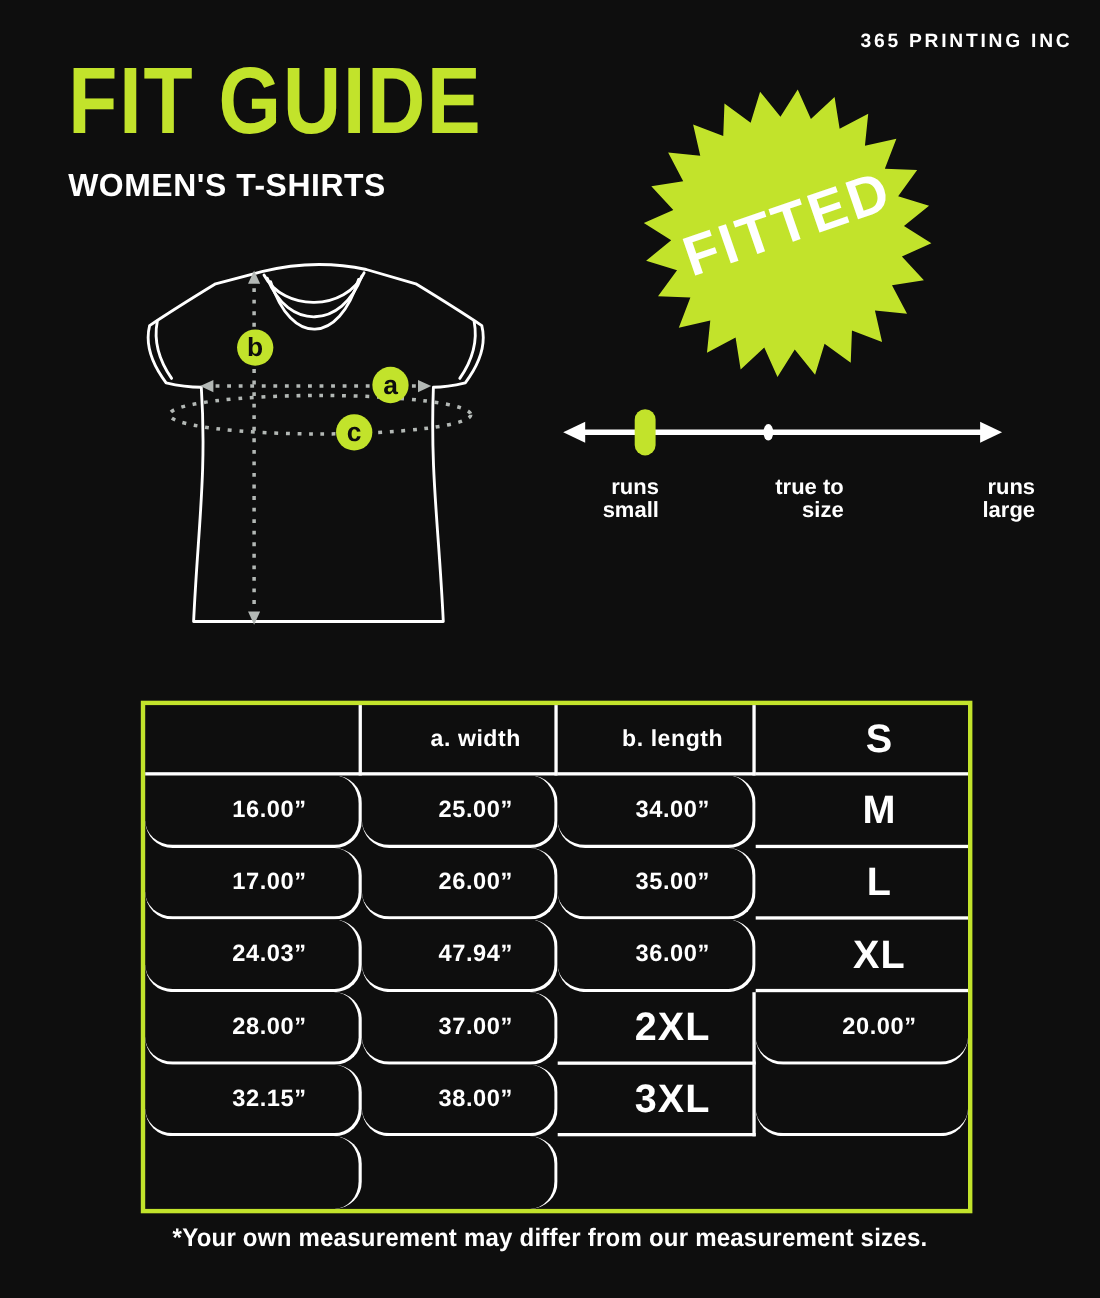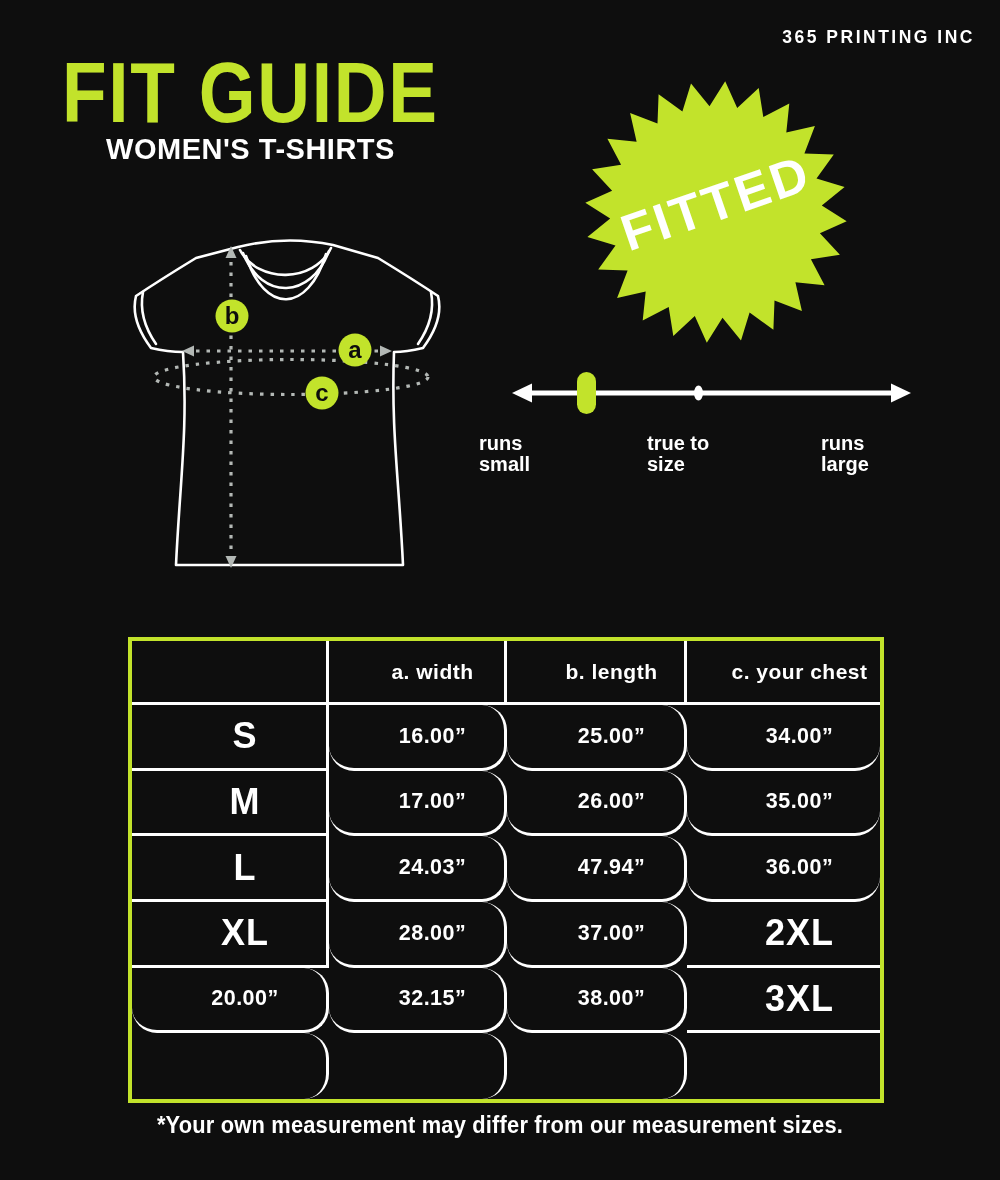--- a/index.html
+++ b/index.html
@@ -12,31 +12,31 @@
   .canvas{
     position:relative;width:1000px;height:1180px;background:var(--bg);
     font-family:"Liberation Sans","DejaVu Sans",sans-serif;font-weight:700;color:var(--ink);
     overflow:hidden;
   }
   
   .brand{position:absolute;top:27px;right:25px;font-size:17.5px;letter-spacing:2.5px;color:var(--ink);}
   
   .title-block{position:absolute;left:62px;top:50px;width:377px;}
   .title{color:var(--accent);font-size:86px;line-height:84px;letter-spacing:2px;transform:scaleX(0.85);transform-origin:left center;white-space:nowrap;}
-  .subtitle{margin-top:0;font-size:29px;line-height:30px;text-align:center;letter-spacing:0.5px;}
+  .subtitle{margin-top:20px;font-size:29px;line-height:30px;text-align:left;letter-spacing:0.5px;}
   
   .badge{position:absolute;left:571px;top:67px;width:290px;height:290px;}
   .badge svg{position:absolute;left:0;top:0;}
   .badge-text{
     position:absolute;left:50%;top:47%;transform:translate(-50%,-50%) rotate(-19deg);
     font-size:51px;letter-spacing:3px;color:#fff;white-space:nowrap;
   }
   
   .scale-svg{position:absolute;left:505px;top:368px;width:415px;height:52px;}
-  .scale-label{position:absolute;width:120px;text-align:left;font-size:20px;line-height:21px;top:433px;}
+  .scale-label{position:absolute;width:120px;text-align:right;font-size:20px;line-height:21px;top:433px;}
   .scale-label.left{left:479px;}
   .scale-label.center{left:647px;}
   .scale-label.right{left:821px;}
   
   .shirt{position:absolute;left:105px;top:225px;width:360px;height:360px;}
   .shirt .marker-letter{font-family:"Liberation Sans","DejaVu Sans",sans-serif;font-weight:700;font-size:24px;fill:#0d0d0d;text-anchor:middle;}
   
   .size-table{
     position:absolute;left:128px;top:637px;width:756px;height:466px;box-sizing:border-box;
     border:4px solid var(--accent);
@@ -133,21 +133,20 @@
       <text class="marker-letter" x="355" y="358">a</text>
       <circle cx="322" cy="393" r="16.5" fill="var(--accent)"></circle>
       <text class="marker-letter" x="322" y="401">c</text>
     </g>
   </svg>
 
   <div class="size-table">
     <div class="tcell th"></div>
     <div class="tcell th">a. width</div>
     <div class="tcell th">b. length</div>
-    <div class="tcell th">c. your chest</div>
 
     <div class="tcell size">S</div>
     <div class="tcell val">16.00”</div>
     <div class="tcell val">25.00”</div>
     <div class="tcell val">34.00”</div>
 
     <div class="tcell size">M</div>
     <div class="tcell val">17.00”</div>
     <div class="tcell val">26.00”</div>
     <div class="tcell val">35.00”</div>

